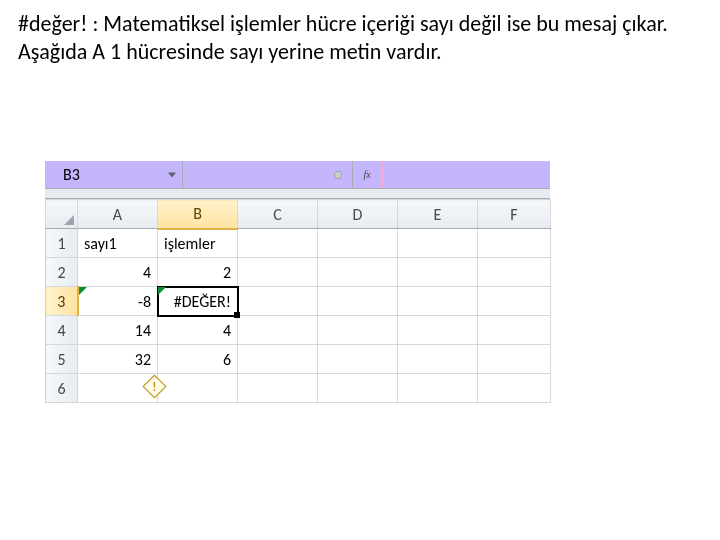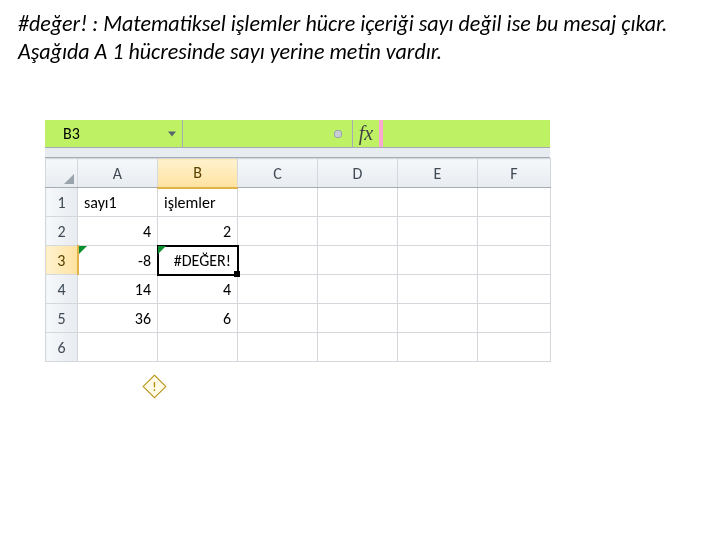--- a/index.html
+++ b/index.html
@@ -9,34 +9,34 @@
     background: #fff;
     font-family: Calibri, Arial, sans-serif;
     font-size: 22px;
     color: #000;
     position: relative;
   }
   .caption {
     padding: 10px 18px 0 18px;
     line-height: 1.28;
     font-size: 22px;
-    font-style: italic;
   }
   .ss-wrap {
     position: absolute;
     left: 45px;
     top: 120px;
     width: 505px;
   }
   .name-fx-row {
     display: flex;
     height: 28px;
-    background: #bef264;
+    background: #c4b5fd;
     font-size: 16px;
     border-bottom: 1px solid #a5acb5;
+    margin-top: 41px;
   }
   .name-box {
     width: 138px;
     height: 100%;
     display: flex;
     align-items: center;
     padding: 0 8px 0 18px;
     border-right: 1px solid #a5acb5;
     position: relative;
   }
@@ -68,22 +68,22 @@
     border: 1px solid #9aa4ad;
   }
   .fx-label {
     width: 30px;
     height: 100%;
     display: flex;
     align-items: center;
     justify-content: center;
     font-style: italic;
     font-family: 'Times New Roman', serif;
-    font-size: 20px;
-    border-right: 4px solid #f9a8d4;
+    font-size: 10px;
+    border-right: 2px solid #f9a8d4;
     color: #444;
   }
   .formula-input {
     flex: 1;
     height: 100%;
     display: flex;
     align-items: center;
     padding-left: 8px;
     font-size: 16px;
     letter-spacing: 0px;
@@ -277,21 +277,21 @@
         <th>4</th>
         <td class="num">14</td>
         <td class="num">4</td>
         <td></td>
         <td></td>
         <td></td>
         <td></td>
       </tr>
       <tr>
         <th>5</th>
-        <td class="num">36</td>
+        <td class="num">32</td>
         <td class="num">6</td>
         <td></td>
         <td></td>
         <td></td>
         <td></td>
       </tr>
       <tr>
         <th>6</th>
         <td></td>
         <td></td>

